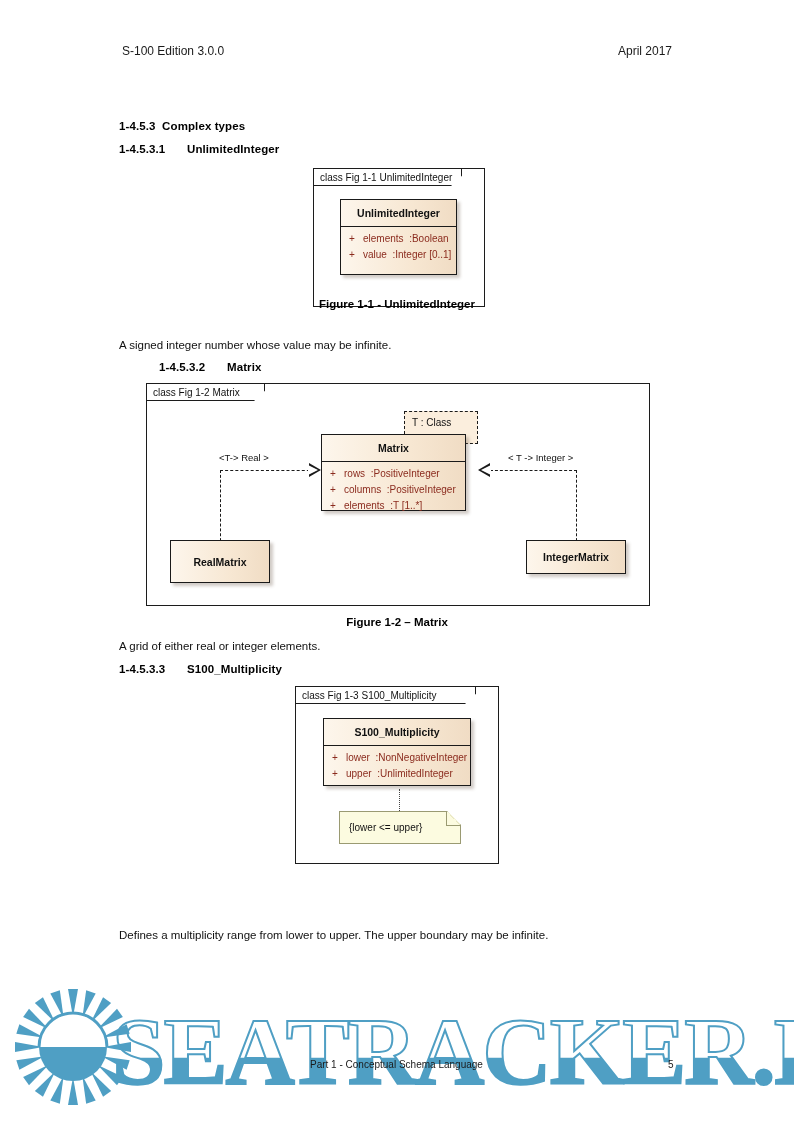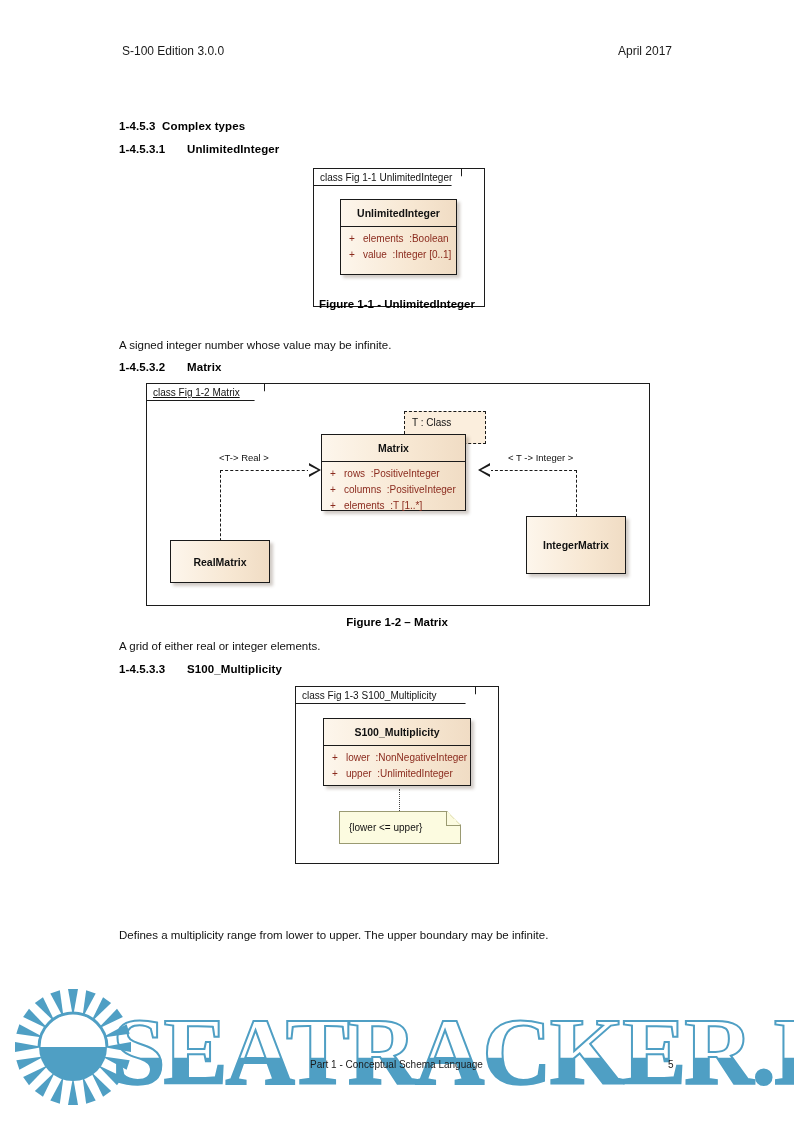--- a/index.html
+++ b/index.html
@@ -152,29 +152,29 @@
       </div>
       <div class="uattr">
         <span class="vis">+</span>
         <span class="nm">value</span>&nbsp;&nbsp;<span>:Integer [0..1]</span>
       </div>
     </div>
   </div>
   <div class="caption" style="top:298px;">Figure 1-1 - UnlimitedInteger</div>
   <div class="para" style="top:339px;">A signed integer number whose value may be infinite.</div>
 
-  <div class="h4" style="top:361px;">
+  <div class="h4" style="top:361px;margin-left:40px;">
     <span class="num">1-4.5.3.2</span><span>Matrix</span>
   </div>
 
   <div class="frame" style="left:146px; top:383px; width:504px; height:223px;">
-    <div class="frame-tab" style="width:118px;text-decoration:underline;">class Fig 1-2 Matrix</div>
-  </div>
-
-  <div class="tparam" style="left:404px; top:411px; width:82px; height:33px;">T : Class</div>
+    <div class="frame-tab" style="width:118px;">class Fig 1-2 Matrix</div>
+  </div>
+
+  <div class="tparam" style="left:404px; top:411px; width:74px; height:33px;">T : Class</div>
 
   <div class="uclass" style="left:321px; top:434px; width:145px; height:77px;">
     <div class="uname">Matrix</div>
     <div class="usep"></div>
     <div class="uattrs">
       <div class="uattr">
         <span class="vis">+</span>
         <span class="nm">rows</span>&nbsp;&nbsp;<span>:PositiveInteger</span>
       </div>
       <div class="uattr">
@@ -194,21 +194,21 @@
   <div class="bindlabel" style="left:219px; top:452px;">&lt;T-&gt; Real &gt;</div>
 
   <div class="vdash" style="left:576px; top:470px; height:76px;"></div>
   <div class="hdash" style="left:490px; top:470px; width:87px;"></div>
   <div class="arrow-l" style="left:478px; top:463px;"></div>
   <div class="bindlabel" style="left:508px; top:452px;">&lt; T -&gt; Integer &gt;</div>
 
   <div class="uclass simple" style="left:170px; top:540px; width:100px; height:43px;">
     <div class="uname">RealMatrix</div>
   </div>
-  <div class="uclass simple" style="left:526px; top:516px; width:100px; height:58px;">
+  <div class="uclass simple" style="left:526px; top:540px; width:100px; height:34px;">
     <div class="uname">IntegerMatrix</div>
   </div>
 
   <div class="caption" style="top:616px;">Figure 1-2 – Matrix</div>
   <div class="para" style="top:640px;">A grid of either real or integer elements.</div>
 
   <div class="h4" style="top:663px;">
     <span class="num">1-4.5.3.3</span><span>S100_Multiplicity</span>
   </div>
 

